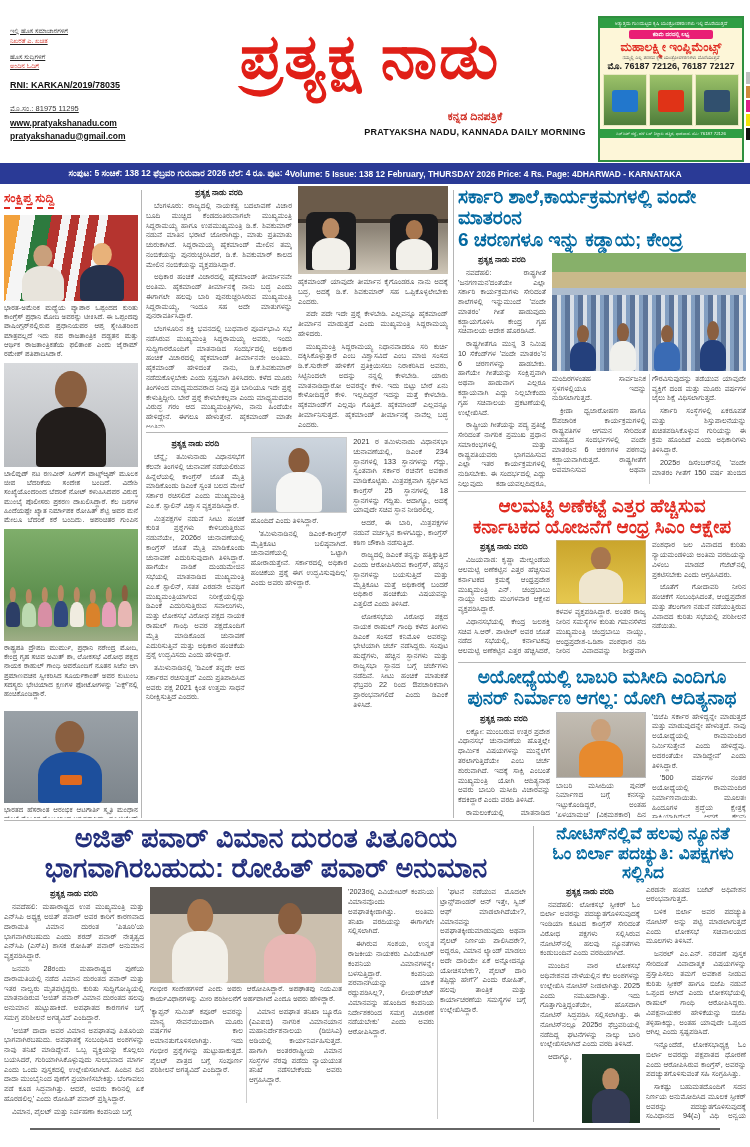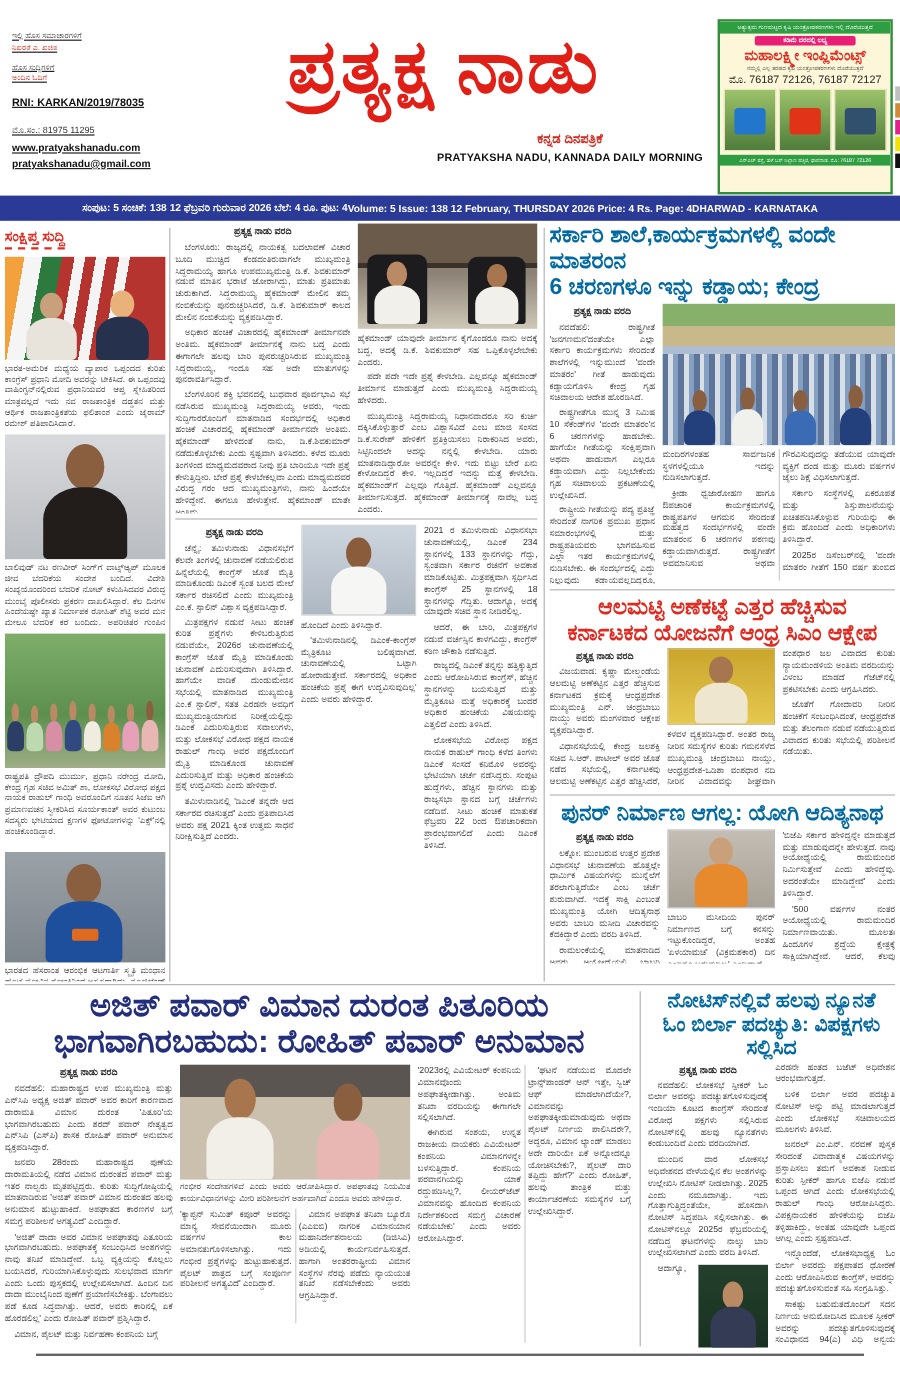--- a/index.html
+++ b/index.html
@@ -18,21 +18,21 @@
   .mast-sub { position:absolute; left:330px; top:110px; width:290px; text-align:center; }
   .sub-kn { color:#d02a1f; font-size:11px; font-weight:bold; margin-bottom:4px; }
   .sub-en { color:#111; font-size:9px; font-weight:bold; letter-spacing:.2px; }
 
   
   .ad { position:absolute; left:598px; top:16px; width:146px; height:146px; border:2px solid #2f8f3f; background:#fdf6d8; overflow:hidden; }
   .ad-top { background:#2f9e43; color:#fff; font-size:5px; text-align:center; padding:2px 1px; line-height:1.2; }
   .ad-ribbon { width:84px; margin:2px auto; background:#e91e75; color:#fff; font-size:5.5px; font-weight:bold; text-align:center; padding:1px 0; border-radius:2px; }
   .ad-name { color:#e02a20; font-size:12px; font-weight:bold; text-align:center; line-height:1.05; }
   .ad-line { font-size:4.8px; color:#444; text-align:center; margin-top:1px; }
-  .ad-phone { font-size:9px; font-weight:normal; color:#222; text-align:center; margin-top:1px; }
+  .ad-phone { font-size:9px; font-weight:bold; color:#222; text-align:center; margin-top:1px; }
   .ad-pics { display:flex; gap:2px; padding:2px 3px; }
   .ad-pic { flex:1; height:52px; background:linear-gradient(#9cc26a,#4f7d3a); position:relative; border:1px solid #e7e7c0; }
   .impl { position:absolute; left:20%; top:30%; width:60%; height:45%; border-radius:3px; }
   .ad-bot { background:#2f9e43; color:#fff; font-size:4.4px; text-align:center; padding:2px 1px; margin-top:1px; }
   .regbars { position:absolute; left:746px; top:72px; width:4px; }
   .regbars i { display:block; height:12px; margin-bottom:2px; }
 
   
   .infobar { position:absolute; left:0; top:163px; width:750px; height:21px; background:#2a3a96; color:#fff;
     display:flex; align-items:center; justify-content:center; padding:0 10px; font-size:8.5px; font-weight:bold; }
@@ -285,20 +285,21 @@
           <p class="bp" style="text-indent:0">ವಂಶಧಾರ ಜಲ ವಿವಾದದ ಕುರಿತು ನ್ಯಾಯಮಂಡಳಿಯ ಅಂತಿಮ ವರದಿಯನ್ನು ವಿಳಂಬ ಮಾಡದೆ ಗೆಜೆಟ್‌ನಲ್ಲಿ ಪ್ರಕಟಿಸಬೇಕು ಎಂದು ಆಗ್ರಹಿಸಿದರು.</p>
           <p class="bp">ಜೊತೆಗೆ ಗೋದಾವರಿ ನೀರಿನ ಹಂಚಿಕೆಗೆ ಸಂಬಂಧಿಸಿದಂತೆ, ಆಂಧ್ರಪ್ರದೇಶ ಮತ್ತು ತೆಲಂಗಾಣ ನಡುವೆ ನಡೆಯುತ್ತಿರುವ ವಿವಾದದ ಕುರಿತು ಸಭೆಯಲ್ಲಿ ಪರಿಶೀಲನೆ ನಡೆಯಿತು.</p>
         </div>
       </div>
     </div>
 
     <div style="height:1px;background:#b5b5b5;margin:4px 0"></div>
 
     <div>
       <div class="hl-blue sm-hl">
+        <div>ಅಯೋಧ್ಯೆಯಲ್ಲಿ ಬಾಬರಿ ಮಸೀದಿ ಎಂದಿಗೂ</div>
         <div>ಪುನರ್ ನಿರ್ಮಾಣ ಆಗಲ್ಲ: ಯೋಗಿ ಆದಿತ್ಯನಾಥ</div>
       </div>
       <div class="flexrow">
         <div class="colbox" style="width:92px;height:112px">
           <div class="byline">ಪ್ರತ್ಯಕ್ಷ ನಾಡು ವರದಿ</div>
           <p class="bp">ಲಕ್ನೋ: ಮುಂಬರುವ ಉತ್ತರ ಪ್ರದೇಶ ವಿಧಾನಸಭೆ ಚುನಾವಣೆಯ ಹೊತ್ತಲ್ಲೇ ಧಾರ್ಮಿಕ ವಿಷಯಗಳನ್ನು ಮುನ್ನೆಲೆಗೆ ತರಲಾಗುತ್ತಿದೆಯೇ ಎಂಬ ಚರ್ಚೆ ಶುರುವಾಗಿದೆ. ಇದಕ್ಕೆ ಸಾಕ್ಷಿ ಎಂಬಂತೆ ಮುಖ್ಯಮಂತ್ರಿ ಯೋಗಿ ಆದಿತ್ಯನಾಥ ಅವರು ಬಾಬರಿ ಮಸೀದಿ ವಿಚಾರವನ್ನು ಕೆದಕಿದ್ದಾರೆ ಎಂದು ವರದಿ ತಿಳಿಸಿದೆ.</p>
           <p class="bp">ರಾಮಲಂಕೆಯಲ್ಲಿ ಮಾತನಾಡಿದ ಅವರು, ಅಯೋಧ್ಯೆಯಲ್ಲಿ ಬಾಬರಿ ಮಸೀದಿಯನ್ನು ಎಂದಿಗೂ ಪುನರ್ ನಿರ್ಮಾಣ ಮಾಡುವುದಿಲ್ಲ. ಒಂದು ವೇಳೆ ಯಾರಾದರೂ</p>
         </div>
         <div class="colbox" style="width:90px;height:112px">
           <div class="ph" style="height:66px;background:linear-gradient(#c3bdb3,#a8a196);margin-bottom:3px;border:1px solid #bbb">

